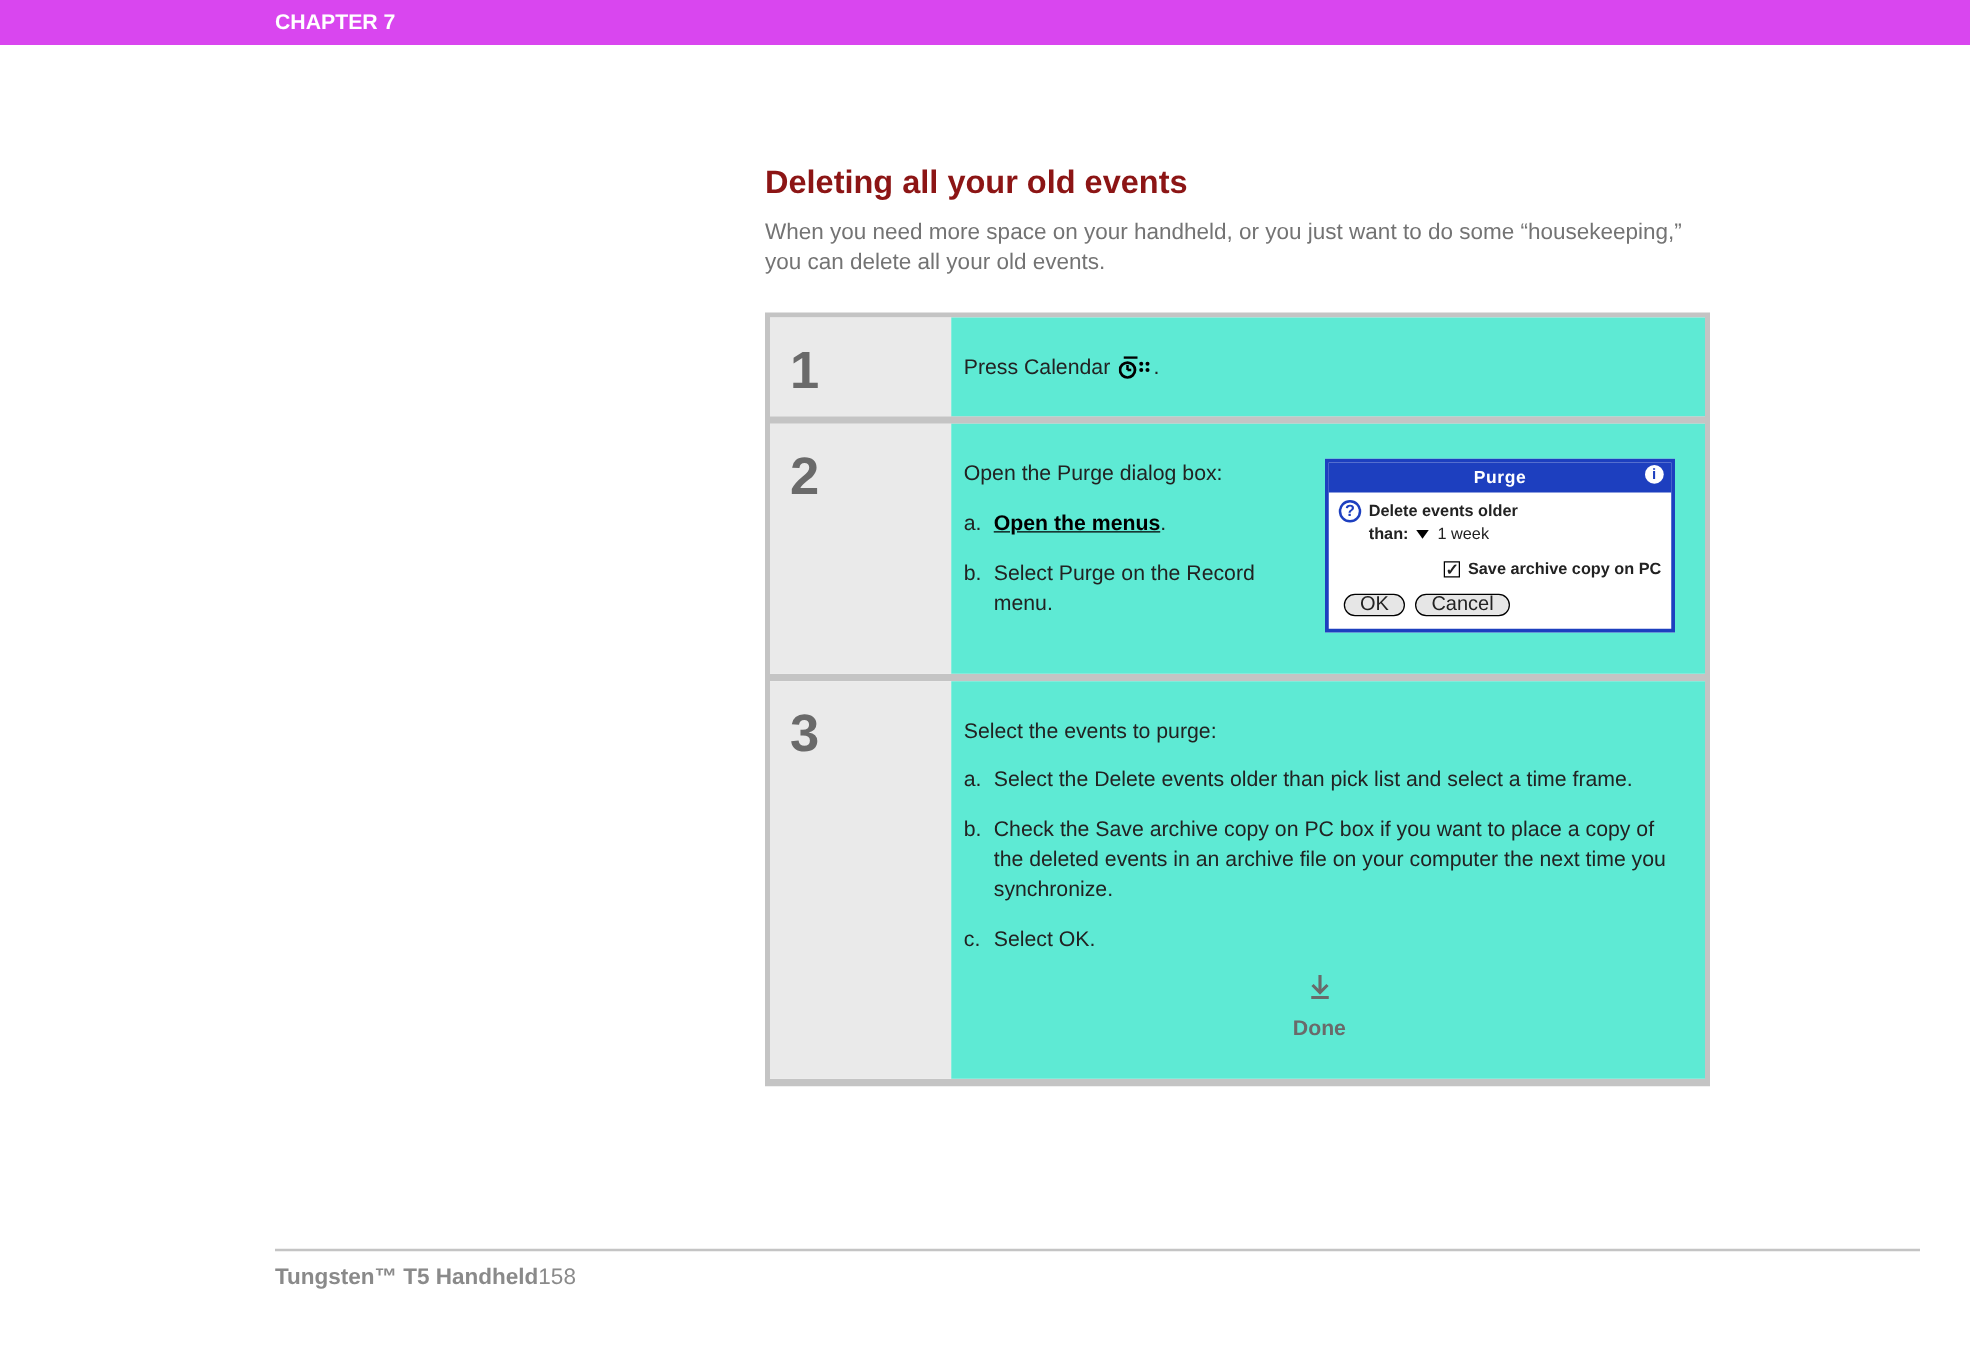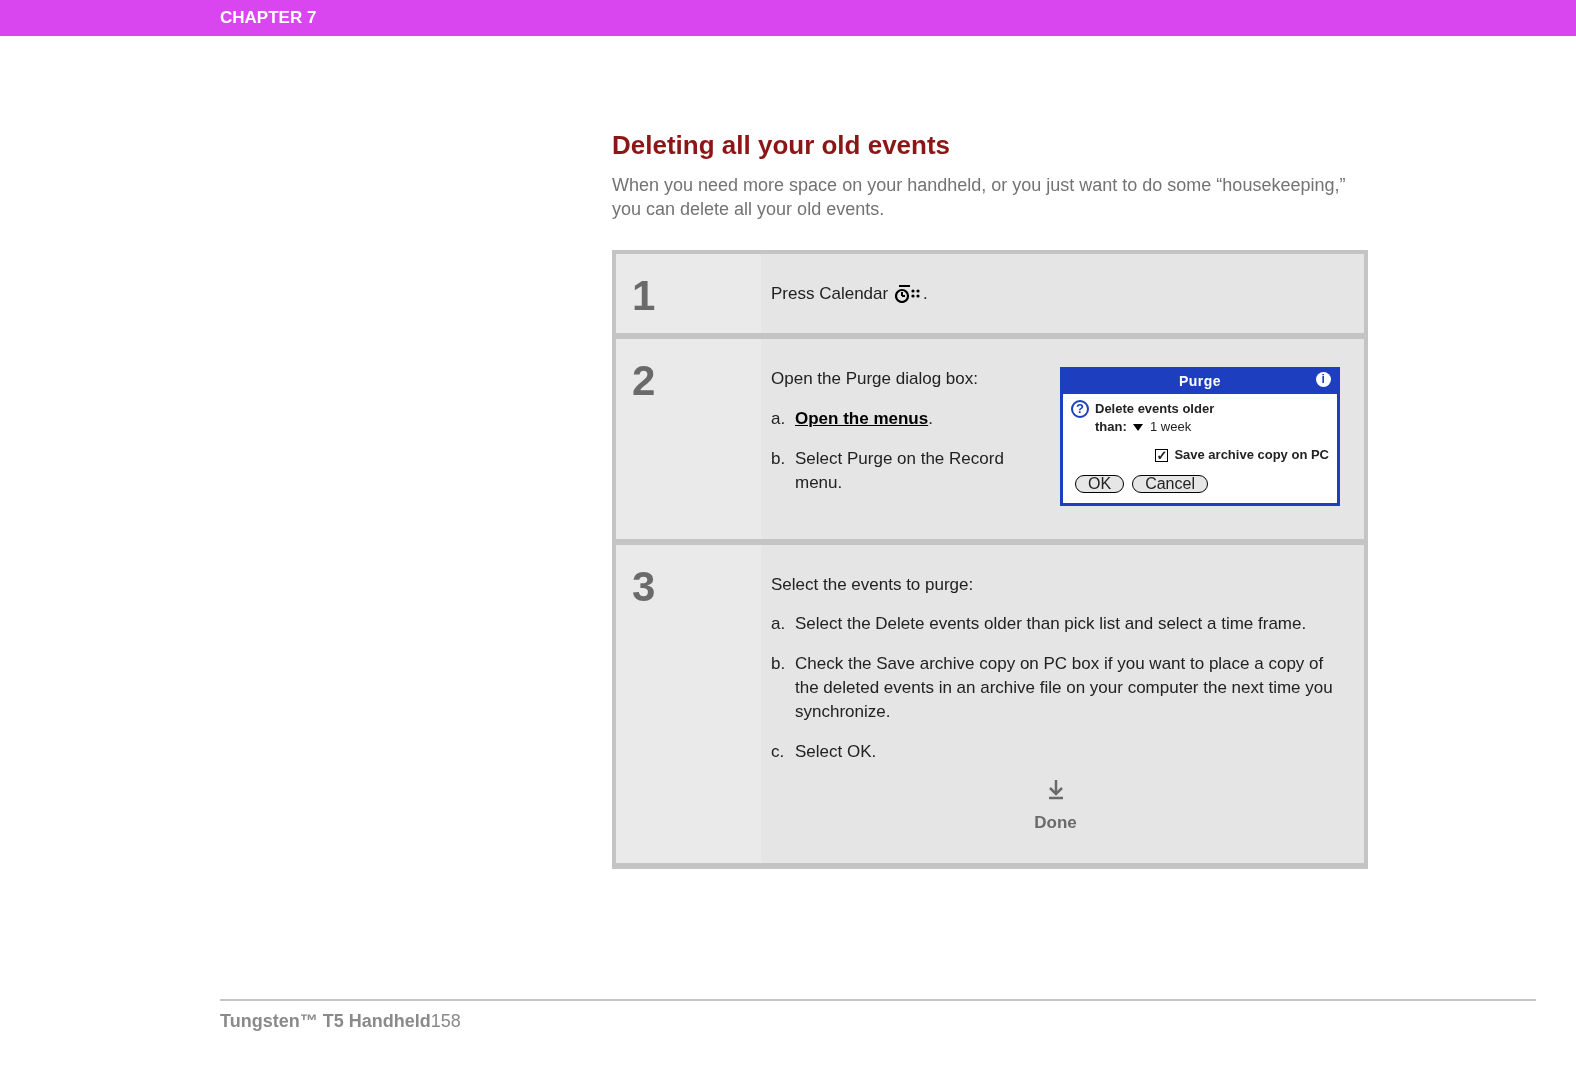--- a/index.html
+++ b/index.html
@@ -53,21 +53,21 @@
   .step-num {
     width: 145px;
     background: #eaeaea;
     font-size: 42px;
     font-weight: bold;
     color: #6a6a6a;
     padding: 18px 0 0 16px;
   }
   .step-body {
     flex: 1;
-    background: #e5e5e5;
+    background: #5eead4;
     padding: 28px 24px 28px 10px;
     font-size: 17px;
     color: #222;
     line-height: 1.4;
   }
   .step-body .intro-line { margin-bottom: 16px; }
   .sub-list { list-style: none; padding-left: 0; }
   .sub-list li { display:flex; margin-bottom: 16px; }
   .sub-list li .lab { width: 24px; flex-shrink:0; }
   .open-link { font-weight: bold; text-decoration: underline; color:#000; }

